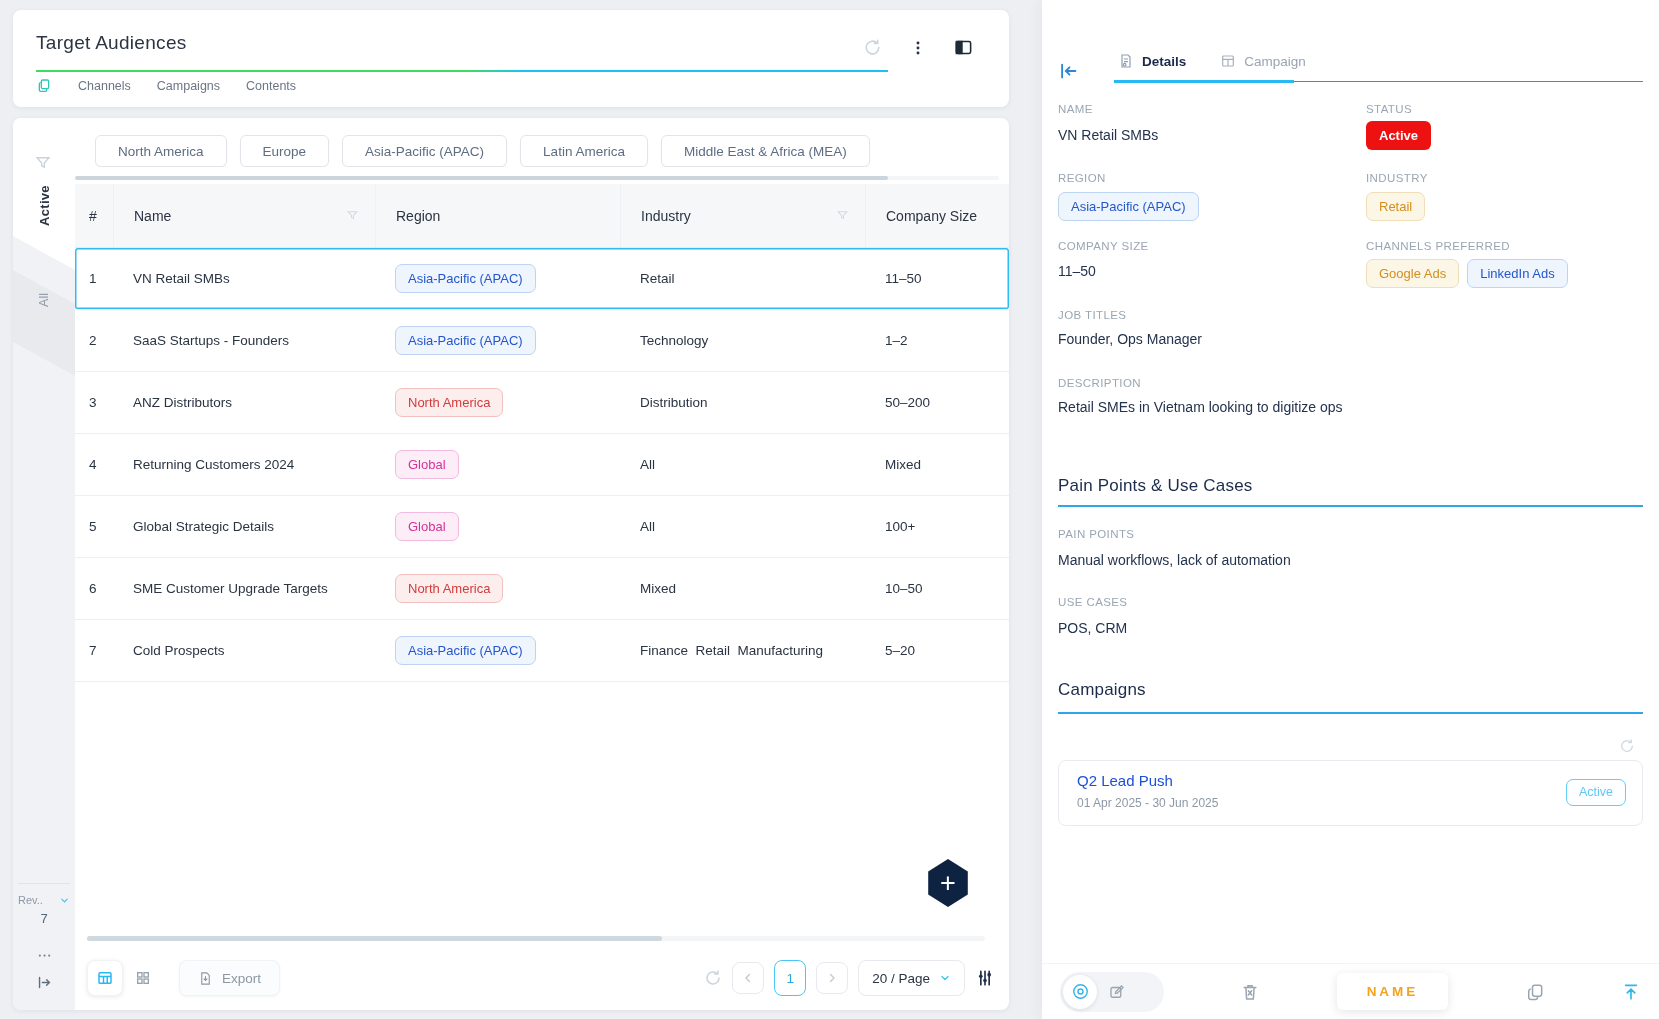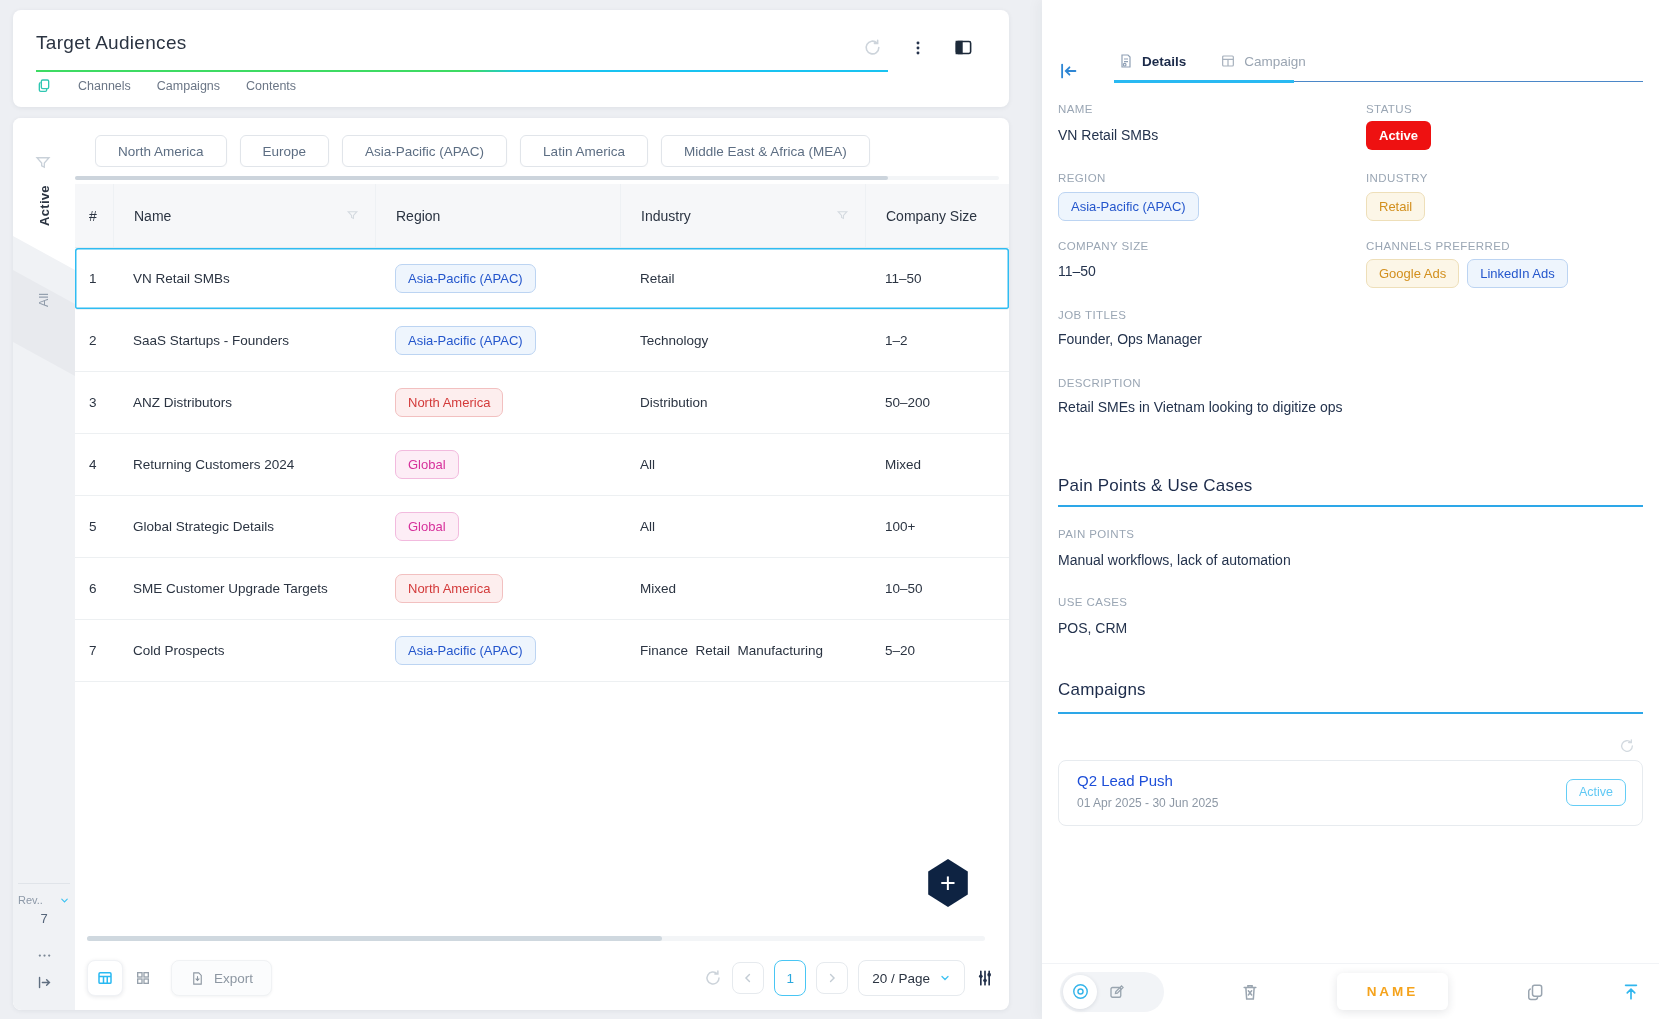--- a/index.html
+++ b/index.html
@@ -66,21 +66,21 @@
   .badge-blue { color:#2456cc; background:#eef5fd; border-color:#bcd4f2; }
   .badge-red { color:#d33a3a; background:#fdeeee; border-color:#f2c0c0; }
   .badge-pink { color:#d6309b; background:#fdedf6; border-color:#f2bade; }
   .badge-amber { color:#d28f1d; background:#fcf6e7; border-color:#eedfb9; }
   .hscroll-bottom { position:absolute; left:12px; right:24px; top:818px; height:5px; background:#f3f5f7; border-radius:3px; }
   .hscroll-bottom .thumb { width:64%; height:100%; background:#cfd8df; border-radius:3px; }
   .tfooter { position:absolute; left:0; right:0; top:836px; height:48px; display:flex; align-items:center; }
   .btn-view { width:36px; height:36px; margin-left:12px; border-radius:8px; background:#fff; border:1px solid #f0f2f5;
     box-shadow:0 1px 4px rgba(25,39,62,.10); color:#29b9f2; display:flex; align-items:center; justify-content:center; cursor:pointer; }
   .btn-grid { margin-left:12px; color:#97a1ac; background:none; border:none; cursor:pointer; }
-  .btn-export { margin-left:20px; height:36px; padding:0 18px; border-radius:8px; background:#fbfcfd; border:1px solid #f0f2f4;
+  .btn-export { margin-left:28px; height:36px; padding:0 18px; border-radius:8px; background:#fbfcfd; border:1px solid #f0f2f4;
     box-shadow:0 1px 3px rgba(25,39,62,.05); color:#8d97a2; font-size:13.5px; display:flex; align-items:center; gap:9px; cursor:pointer; }
   .tf-spacer { flex:1; }
   .tf-right { display:flex; align-items:center; gap:10px; margin-right:14px; }
   .pg-refresh { color:#ccd3da; }
   .btn-nav { width:32px; height:32px; border:1px solid #e6eaee; border-radius:8px; background:#fff; color:#c3ccd4;
     display:flex; align-items:center; justify-content:center; cursor:pointer; }
   .btn-page { min-width:32px; height:36px; border:1px solid #49c6f4; border-radius:8px; background:#fff; color:#2ba8dd;
     font-size:13.5px; display:flex; align-items:center; justify-content:center; cursor:pointer; }
   .btn-pagesize { height:36px; padding:0 13px; border:1px solid #e6eaee; border-radius:8px; background:#fff; color:#2b3442;
     font-size:13.5px; display:flex; align-items:center; gap:9px; cursor:pointer; }

